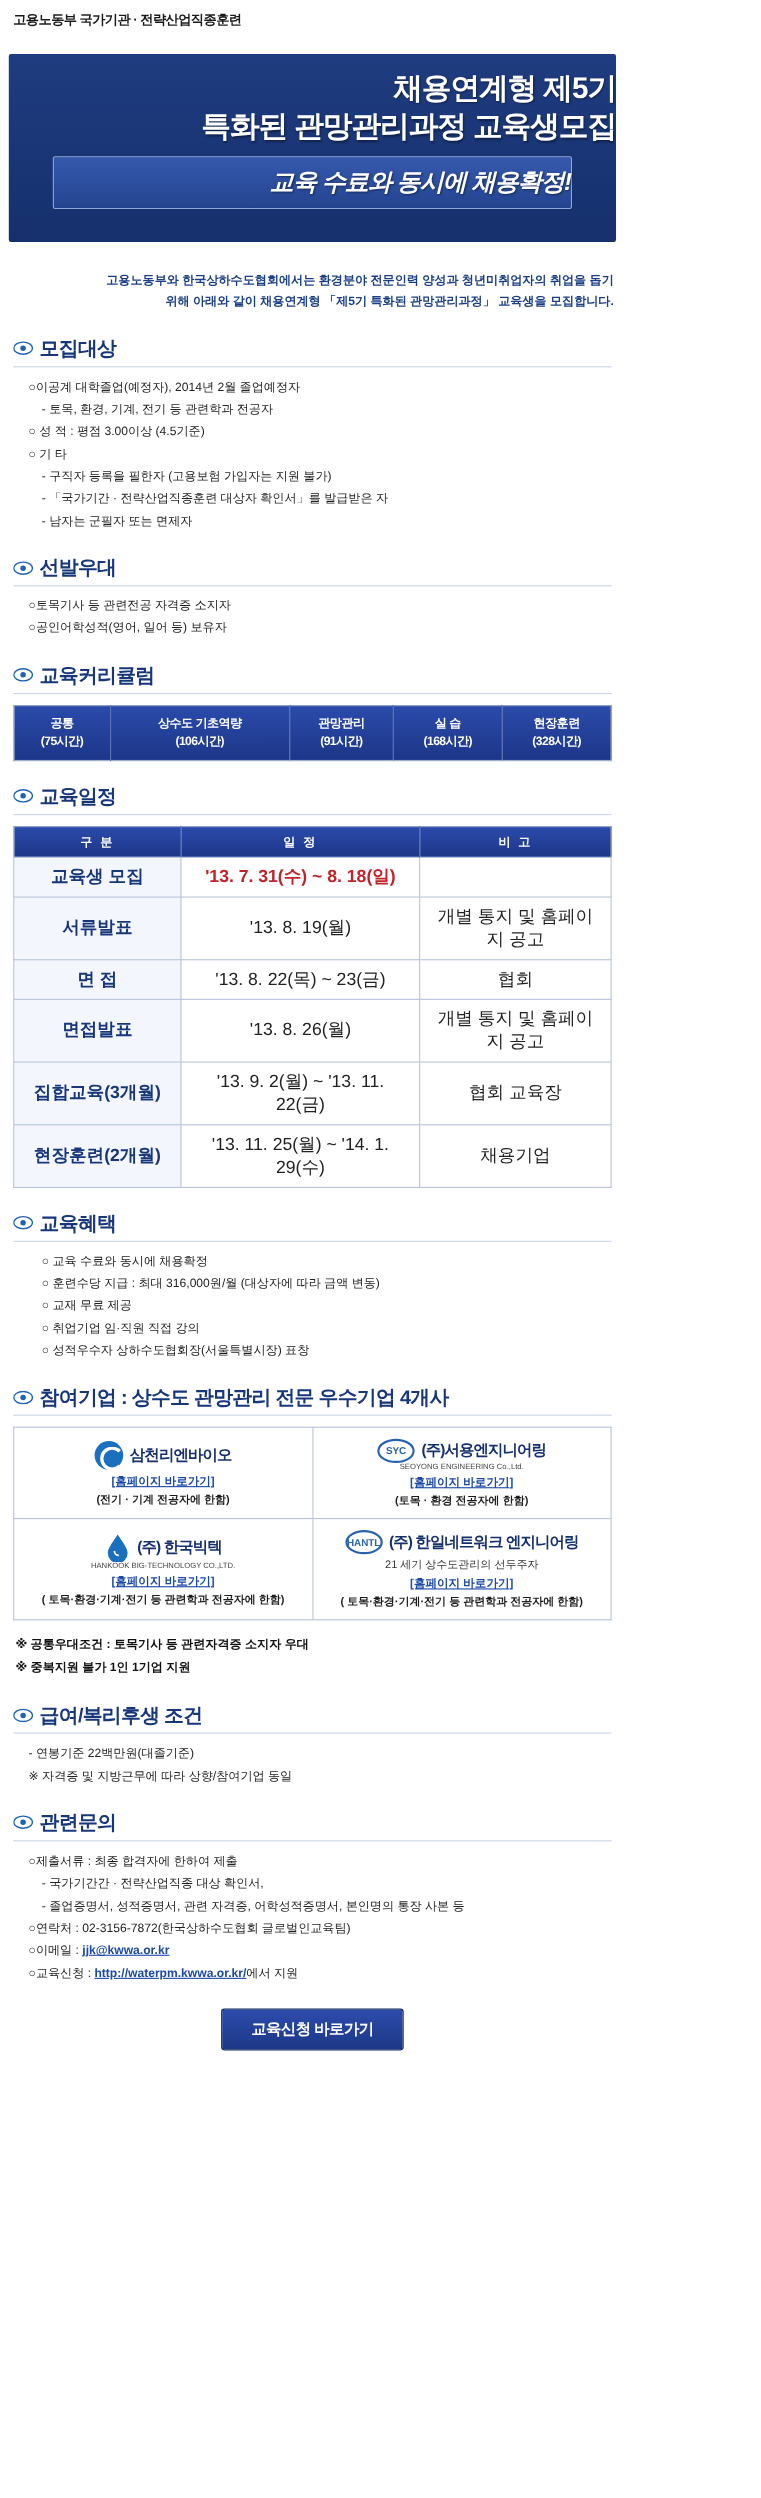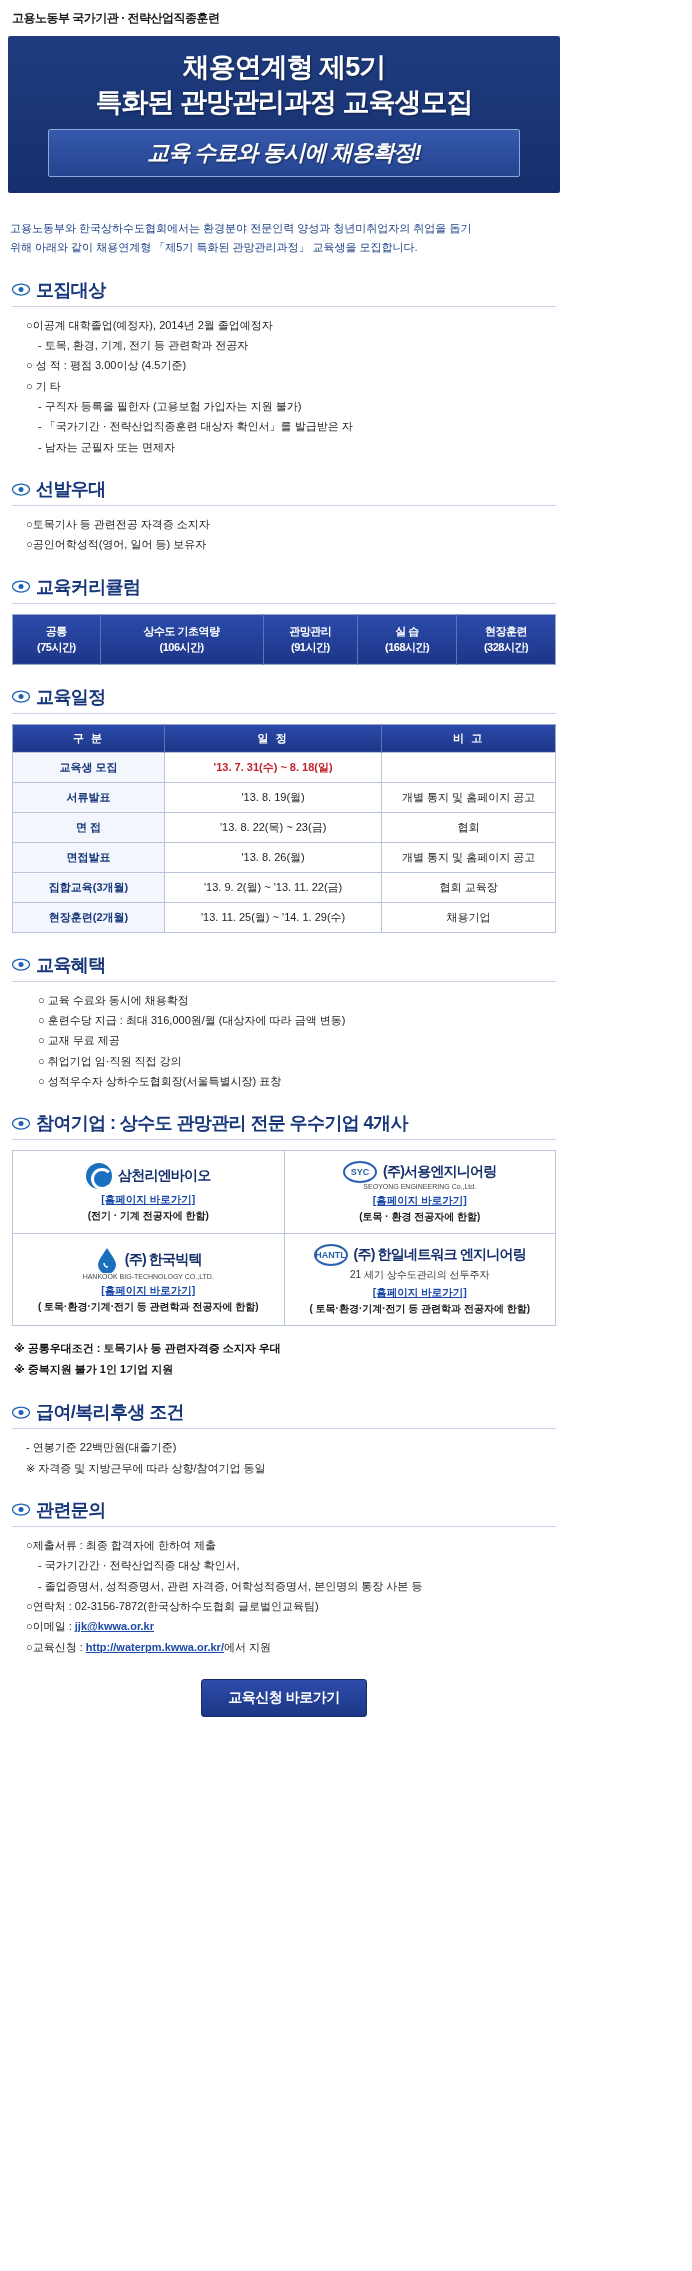--- a/index.html
+++ b/index.html
@@ -14,26 +14,26 @@
 
   
   .topline {
     font-size: 12px;
     font-weight: bold;
     color: #1a1a1a;
     padding: 10px 0 6px 12px;
     letter-spacing: -0.5px;
   }
   .hero {
-    margin: 3px 8px;
+    margin: 16px 8px;
     background: #1e3a7b;
     background: linear-gradient(#1f3c80, #15306c);
     color: #fff;
-    text-align: center;
-    padding: 14px 0 10px 0;
+    text-align: right;
+    padding: 14px 0 24px 0;
     border-radius: 2px;
   }
   .hero h1 {
     margin: 0;
     font-size: 27px;
     line-height: 1.28;
     font-weight: bold;
     letter-spacing: -1px;
     text-shadow: 1px 1px 2px rgba(0,0,0,.4);
   }
@@ -49,24 +49,25 @@
   .badge-wrap .badge {
     font-size: 22px;
     font-weight: bold;
     font-style: italic;
     color: #ffffff;
     letter-spacing: -1px;
     text-shadow: 1px 1px 2px rgba(0,0,0,.45);
   }
   .intro {
     margin: 26px 10px 0 10px;
-    text-align: left;
+    text-align: right;
     font-size: 11px;
     line-height: 1.75;
     color: #1b3f86;
+    font-weight: bold;
   }
 
   
   .section { margin: 20px 12px 0 12px; }
   .sec-head {
     display: flex;
     align-items: center;
     gap: 6px;
     border-bottom: 1px solid #c9d4e8;
     padding-bottom: 4px;
@@ -109,21 +110,21 @@
     padding: 6px 2px;
     border-right: 1px solid #5d74b5;
     letter-spacing: 2px;
     font-weight: bold;
   }
   .sched th:last-child { border-right: none; }
   .sched td {
     border: 1px solid #b9c4da;
     padding: 7px 10px;
     text-align: center;
-    font-size: 11px;
+    font-size: 16px;
   }
   .sched td.c1 { font-weight: bold; color:#17377a; background:#f3f6fc; width: 28%; }
   .sched td.c2 { width: 40%; }
   .sched td.c3 { width: 32%; }
   .red { color: #c0232b; font-weight: bold; }
 
   
   .companies { margin-top: 10px; border: 1px solid #9aa9c6; width:100%; }
   .companies td {
     border: 1px solid #b9c4da;

